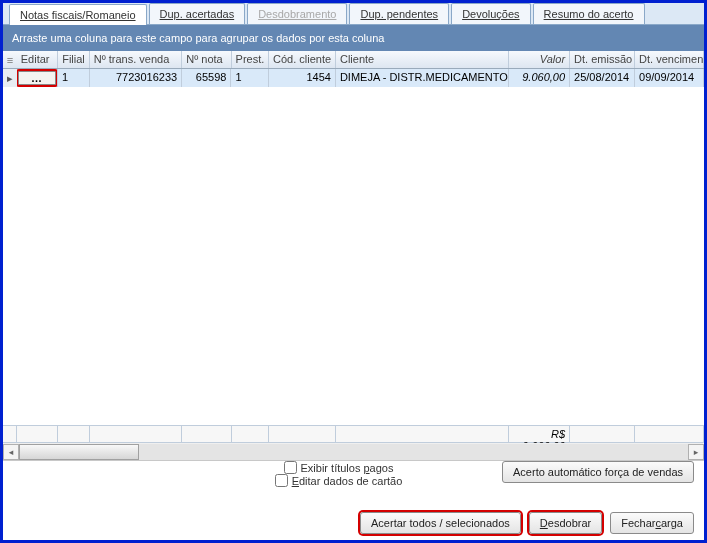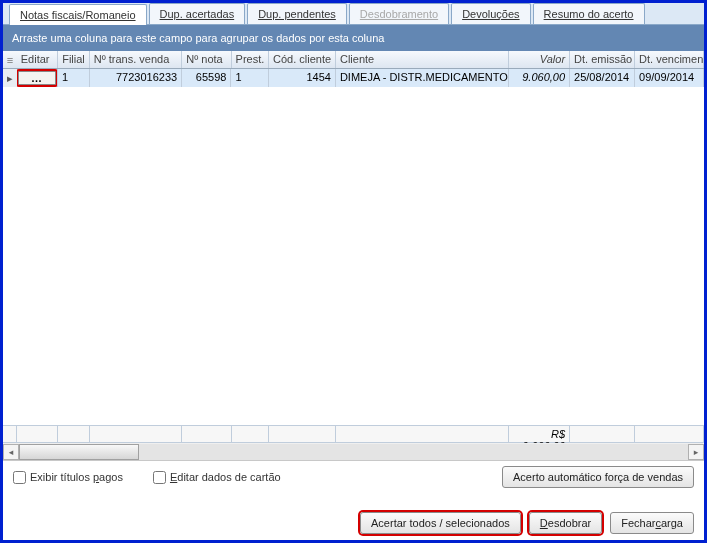--- a/index.html
+++ b/index.html
@@ -36,22 +36,22 @@
   .underline-char { text-decoration: underline; }
 </style>
 </head>
 <body>
 
 <div class="frame">
 
   <div class="tabs">
     <div class="tab active">Notas fiscais/Romaneio</div>
     <div class="tab">Dup. acertadas</div>
+    <div class="tab disabled">Desdobramento</div>
     <div class="tab">Dup. pendentes</div>
-    <div class="tab disabled">Desdobramento</div>
     <div class="tab">Devoluções</div>
     <div class="tab">Resumo do acerto</div>
   </div>
 
   <div class="groupbar">Arraste uma coluna para este campo para agrupar os dados por esta coluna</div>
 
   <div class="grid-head">
     <div class="hcell" style="display:flex;align-items:center;justify-content:center;color:#777;">≡</div>
     <div class="hcell w-editar">Editar</div>
     <div class="hcell w-filial">Filial</div>
@@ -98,21 +98,21 @@
   </div>
 
   <div class="hscroll">
     <div class="arrow">◂</div>
     <div class="track">
       <div class="thumb"></div>
     </div>
     <div class="arrow">▸</div>
   </div>
 
-  <div class="checks" style="position:relative;">
+  <div class="checks" style="position:relative;flex-direction:column;">
     <label class="chk">
       <input type="checkbox" style="">
       <span><span>Exibir títulos </span><span class="underline-char">p</span><span>agos</span></span>
     </label>
     <label class="chk">
       <input type="checkbox" style="">
       <span><span></span><span class="underline-char">E</span><span>ditar dados de cartão</span></span>
     </label>
     <div class="auto-row">
       <div class="btn">Acerto automático força de vendas</div>

